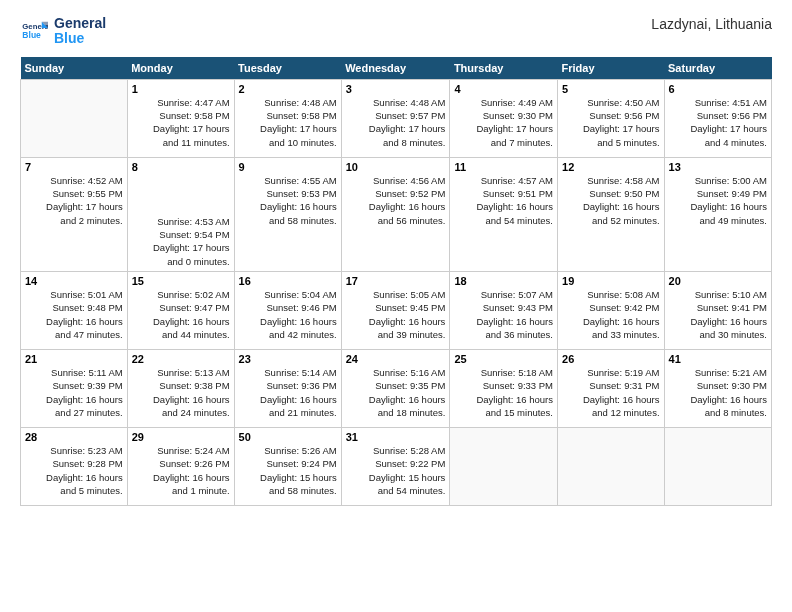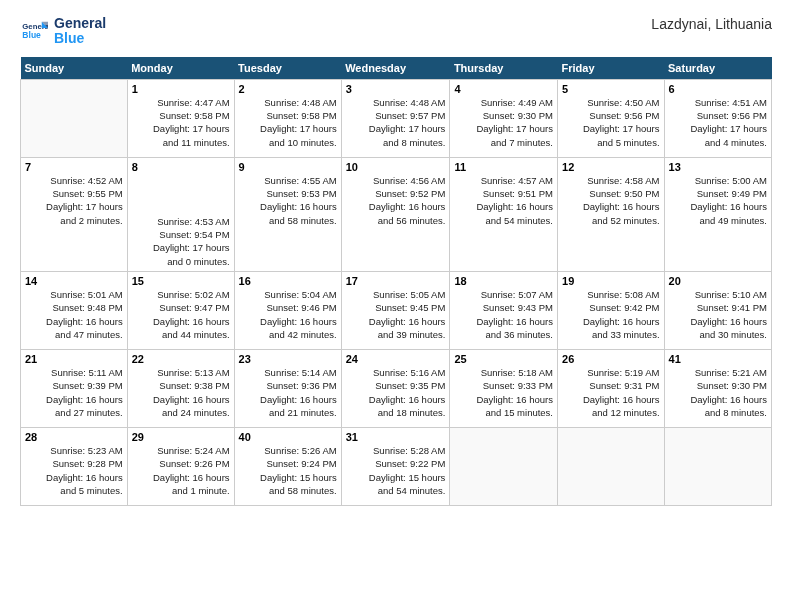--- a/index.html
+++ b/index.html
@@ -322,21 +322,21 @@
 and 5 minutes.</div>
           </td>
           <td>
             <span class="day-num">29</span>
             <div class="cell-text" style="white-space: pre-line;">Sunrise: 5:24 AM
 Sunset: 9:26 PM
 Daylight: 16 hours
 and 1 minute.</div>
           </td>
           <td>
-            <span class="day-num">40</span>
+            <span class="day-num">50</span>
             <div class="cell-text" style="white-space: pre-line;">Sunrise: 5:26 AM
 Sunset: 9:24 PM
 Daylight: 15 hours
 and 58 minutes.</div>
           </td>
           <td>
             <span class="day-num">31</span>
             <div class="cell-text" style="white-space: pre-line;">Sunrise: 5:28 AM
 Sunset: 9:22 PM
 Daylight: 15 hours

